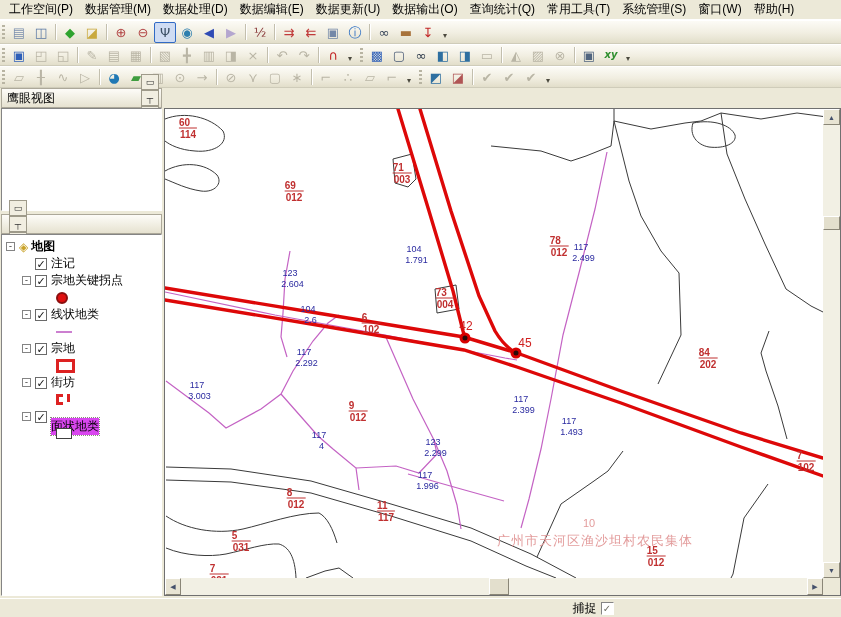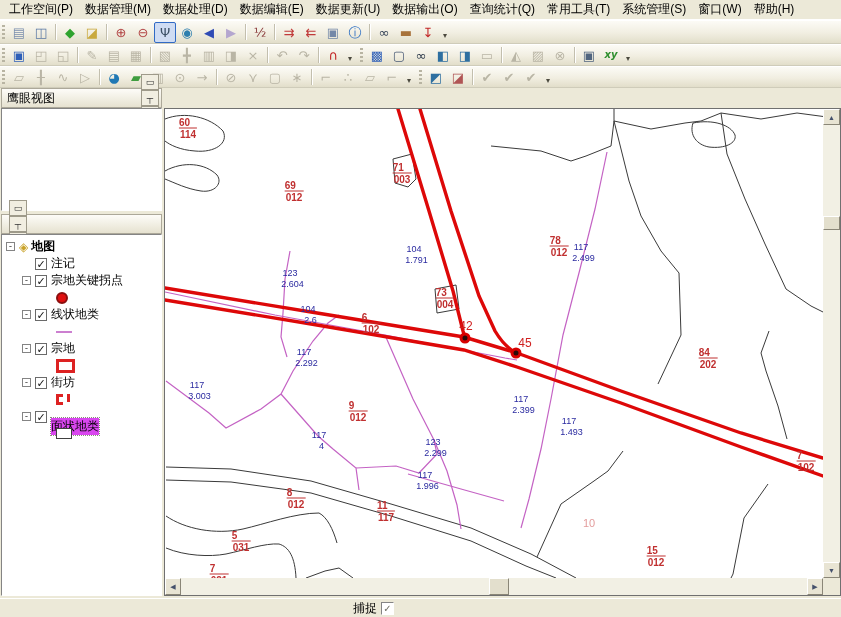--- a/index.html
+++ b/index.html
@@ -93,21 +93,21 @@
   .vscroll{position:absolute;right:0;top:0;width:17px;height:469px;background:#f2f0e4;}
   .hscroll{position:absolute;left:0;bottom:0;width:658px;height:17px;background:#f2f0e4;}
   .corner{position:absolute;right:0;bottom:0;width:17px;height:17px;background:#ece9d8;}
   .sbtn{position:absolute;width:17px;height:16px;background:#e8e4d3;border:1px solid;
         border-color:#fff #8a8677 #8a8677 #fff;box-sizing:border-box;display:flex;align-items:center;
         justify-content:center;font-size:7px;color:#44506b;}
   .sthumb{position:absolute;background:#e3dfcd;border:1px solid;border-color:#fff #8a8677 #8a8677 #fff;box-sizing:border-box;}
 
   
   #status-bar{position:absolute;left:0;bottom:0;width:841px;height:19px;background:#ece9d8;
-              border-top:1px solid #fff;display:flex;align-items:center;box-sizing:border-box;}
+              border-top:1px solid #fff;display:flex;align-items:center;box-sizing:border-box;justify-content:center;}
   #snap-label{margin-left:353px;margin-right:4px;}
   .sb-check{width:13px;height:13px;background:#fff;border:1px solid;border-color:#848484 #fff #fff #848484;
             box-sizing:border-box;font-size:10px;line-height:11px;text-align:center;color:#6f6f63;margin-right:8px;}
   .sb-panel{height:15px;border:1px solid;border-color:#9d9a87 #fff #fff #9d9a87;box-sizing:border-box;
             padding:0 10px;font-size:11px;display:flex;align-items:center;white-space:pre;}
 </style>
 </head>
 <body>
 
 <div id="app" style="--road: #dd0808; --vio: #c463c4; --blk: #3a3a3a; --redlbl: #c03030; --blulbl: #2a2aa0; --pnklbl: #e39c9c;">
@@ -548,20 +548,21 @@
           </div>
           <div class="mlabel" style="left: 154px; top: 332px;">
             <div class="code">117</div>
             <div class="val">4</div>
           </div>
           <div class="plabel" style="left: 301px; top: 217px;">42</div>
           <div class="pdot" style="left: 300px; top: 229px;"></div>
           <div class="plabel" style="left: 360px; top: 234px;">45</div>
           <div class="pdot" style="left: 351px; top: 244px;"></div>
           <div class="alabel" style="left: 424px; top: 414px;">10</div>
+          <div class="alabel big" style="left: 430px; top: 432px;">广州市天河区渔沙坦村农民集体</div>
         </div>
       <div class="vscroll">
         <div class="sbtn" style="top:0;">
             <span>▲</span>
           </div>
         <div class="sthumb" style="top:107px;left:0;width:17px;height:14px;"></div>
         <div class="sbtn" style="bottom:0;">
             <span>▼</span>
           </div>
       </div>

